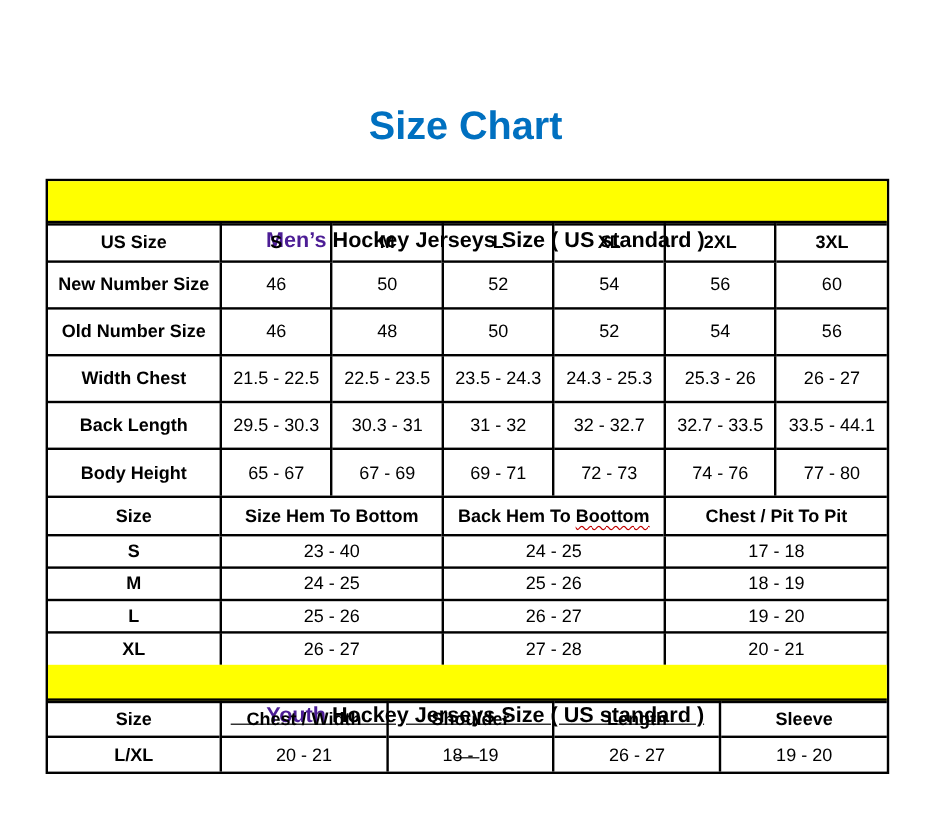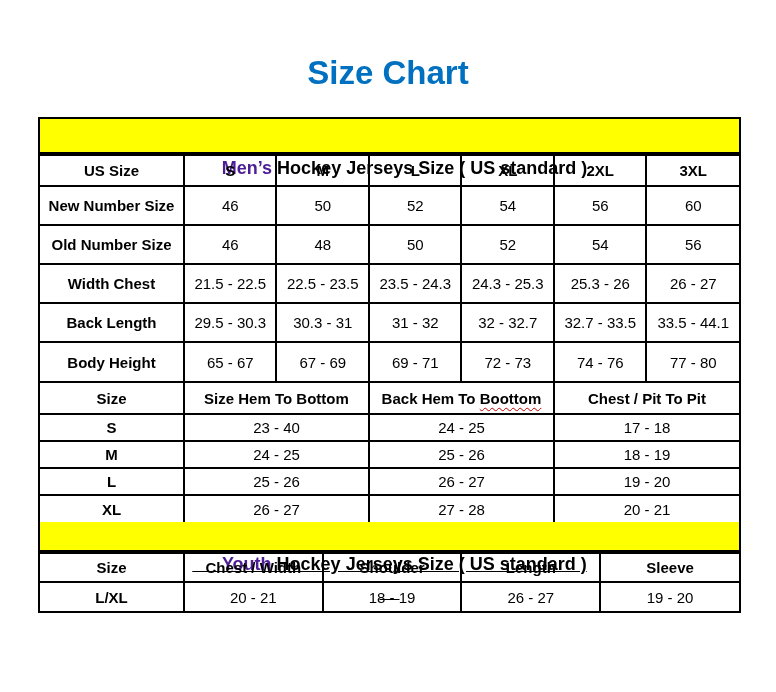--- a/index.html
+++ b/index.html
@@ -12,21 +12,21 @@
     font-family: "Liberation Sans", "DejaVu Sans", sans-serif;
     -webkit-font-smoothing: antialiased;
   }
   .page {
     width: 776px;
     height: 692px;
     position: relative;
   }
   .title {
     margin: 0;
-    padding-top: 52px;
+    padding-top: 84px;
     text-align: center;
     font-size: 33px;
     font-weight: 700;
     color: #0070C0;
     letter-spacing: 0px;
     line-height: 1.25;
   }
   .chart {
     width: 699px;
     margin: 24px 0 0 38px;

